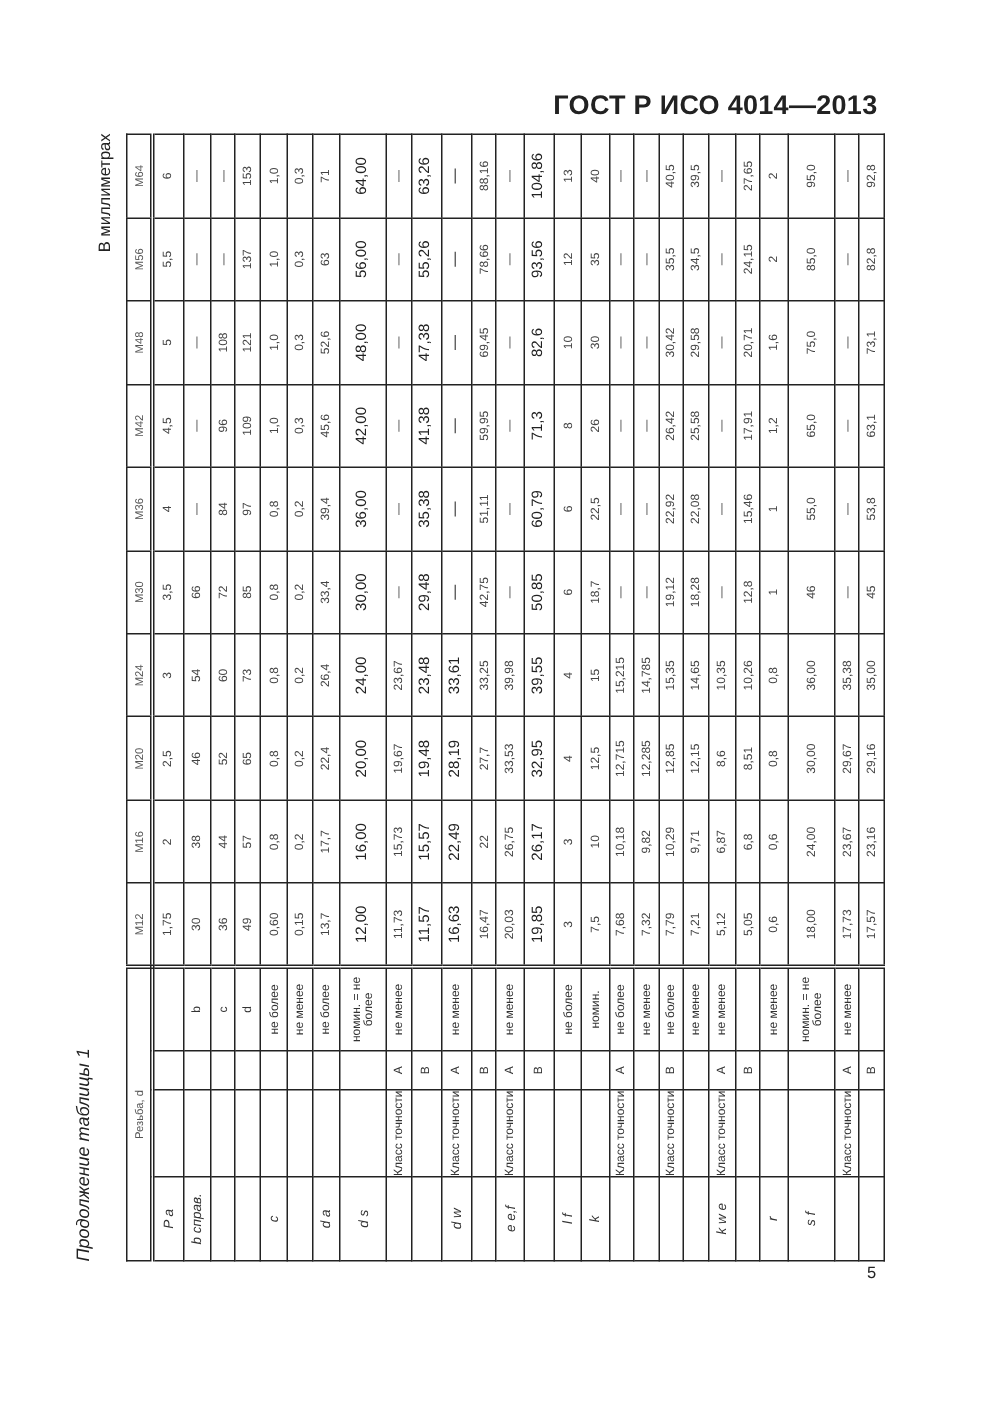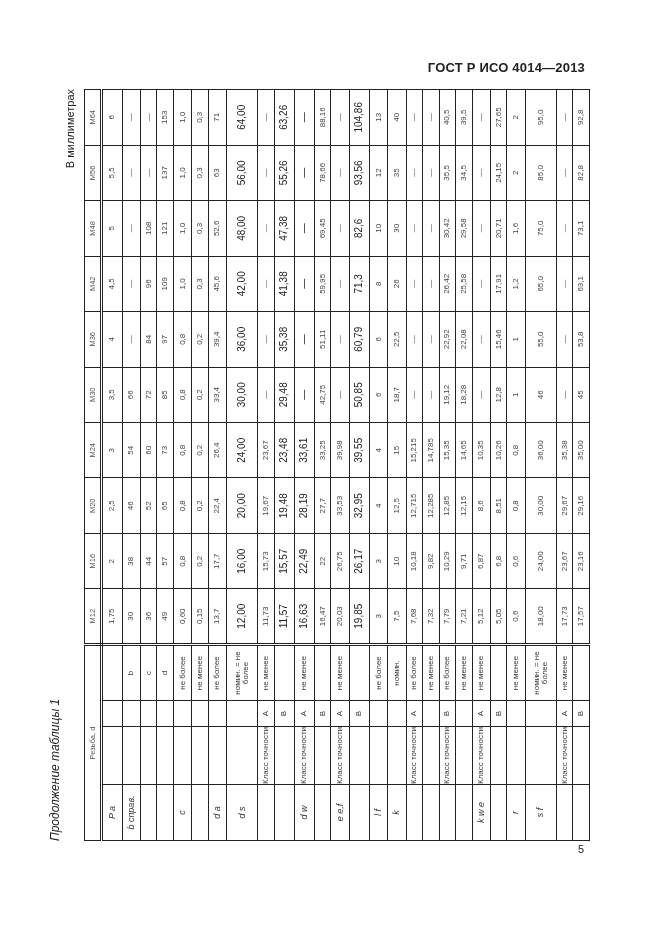--- a/index.html
+++ b/index.html
@@ -1,17 +1,17 @@
 <!DOCTYPE html>
 <html><head>
 <meta charset="utf-8">
 <style>
   html,body{margin:0;padding:0;background:#fff;}
   body{width:661px;height:935px;position:relative;overflow:hidden;font-family:"Liberation Sans",sans-serif;color:#222;}
-  .doc-title{position:absolute;right:76px;top:60px;font-weight:bold;font-size:13px;letter-spacing:0.2px;}
+  .doc-title{position:absolute;right:76px;top:60px;font-weight:bold;font-size:18px;letter-spacing:0.2px;}
   .page-num{position:absolute;left:578px;top:843px;font-size:11px;}
   .rot{position:absolute;left:337px;top:465px;width:752px;height:506px;transform:translate(-50%,-50%) rotate(-90deg);transform-origin:center center;}
   .cap{position:absolute;left:0;top:-36px;font-style:italic;font-size:12px;}
   .units{position:absolute;right:0;top:-20px;font-size:11px;}
   table{border-collapse:collapse;width:752px;height:506px;table-layout:fixed;}
   td{border:1px solid #222;font-size:8px;text-align:center;padding:0;line-height:1;color:#444;}
   td.big{font-size:10px;color:#222;}
   td.sub{font-size:8px;color:#333;}
   td.lbl{font-size:9px;font-style:italic;color:#333;}
   .hdrrow td{font-size:7.5px;color:#555;border-bottom:3px double #222;}

